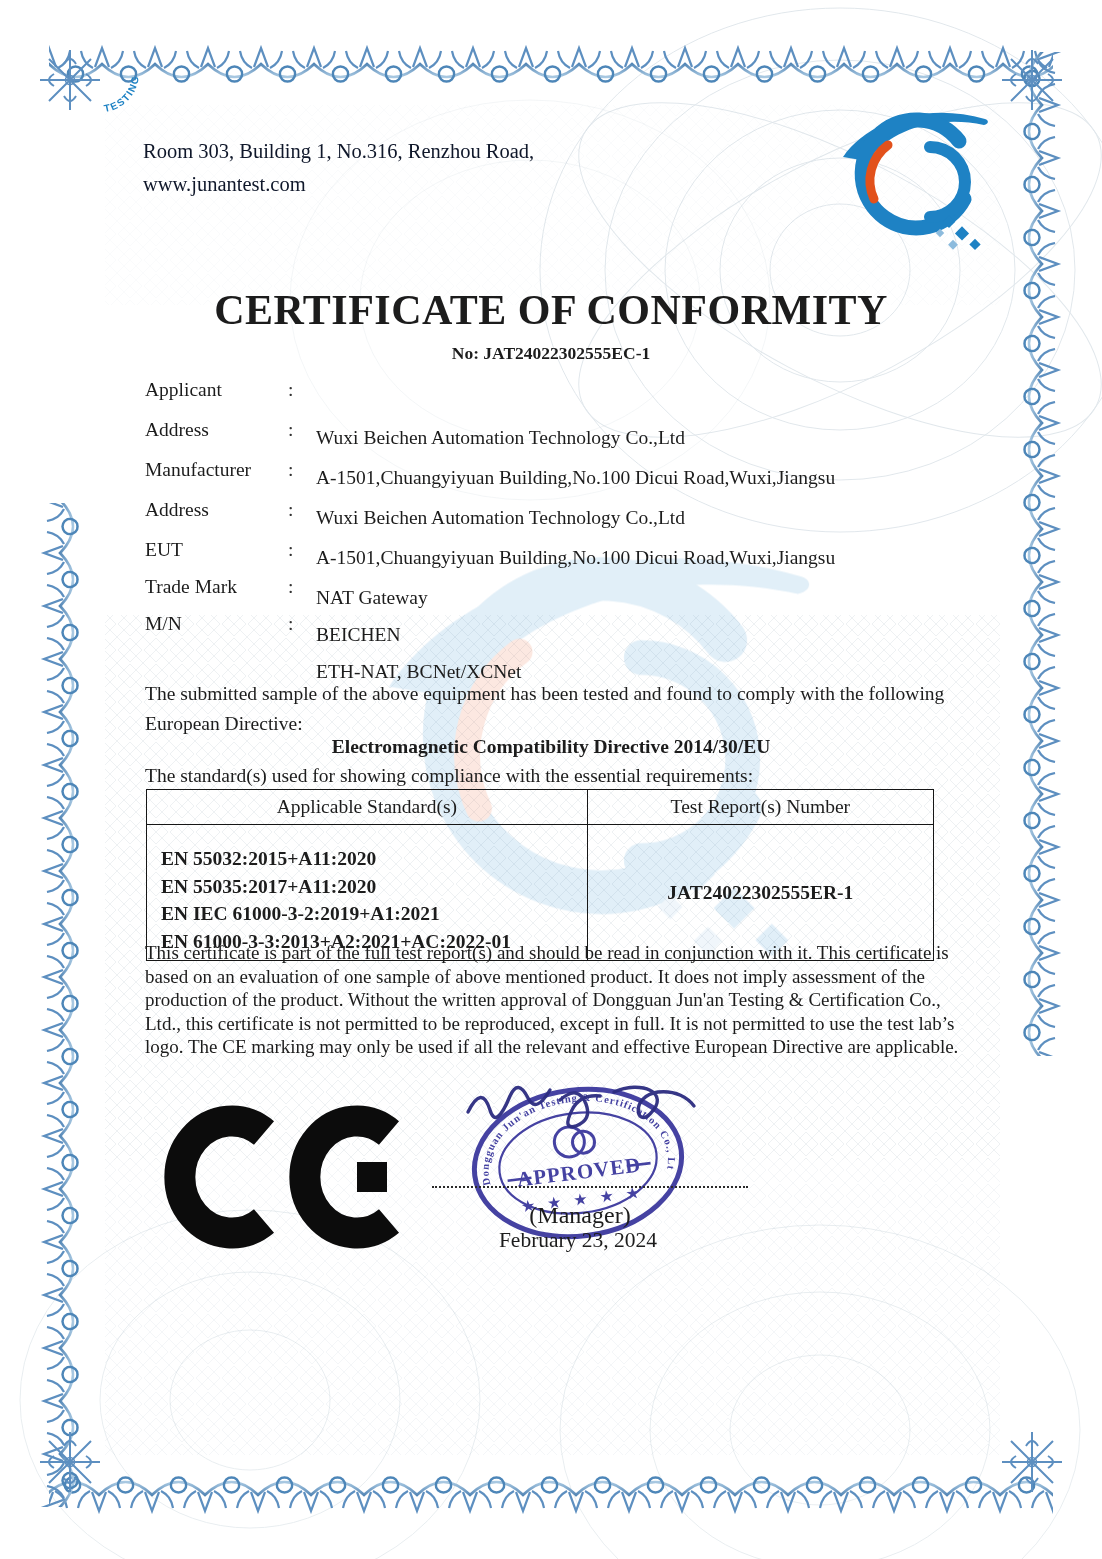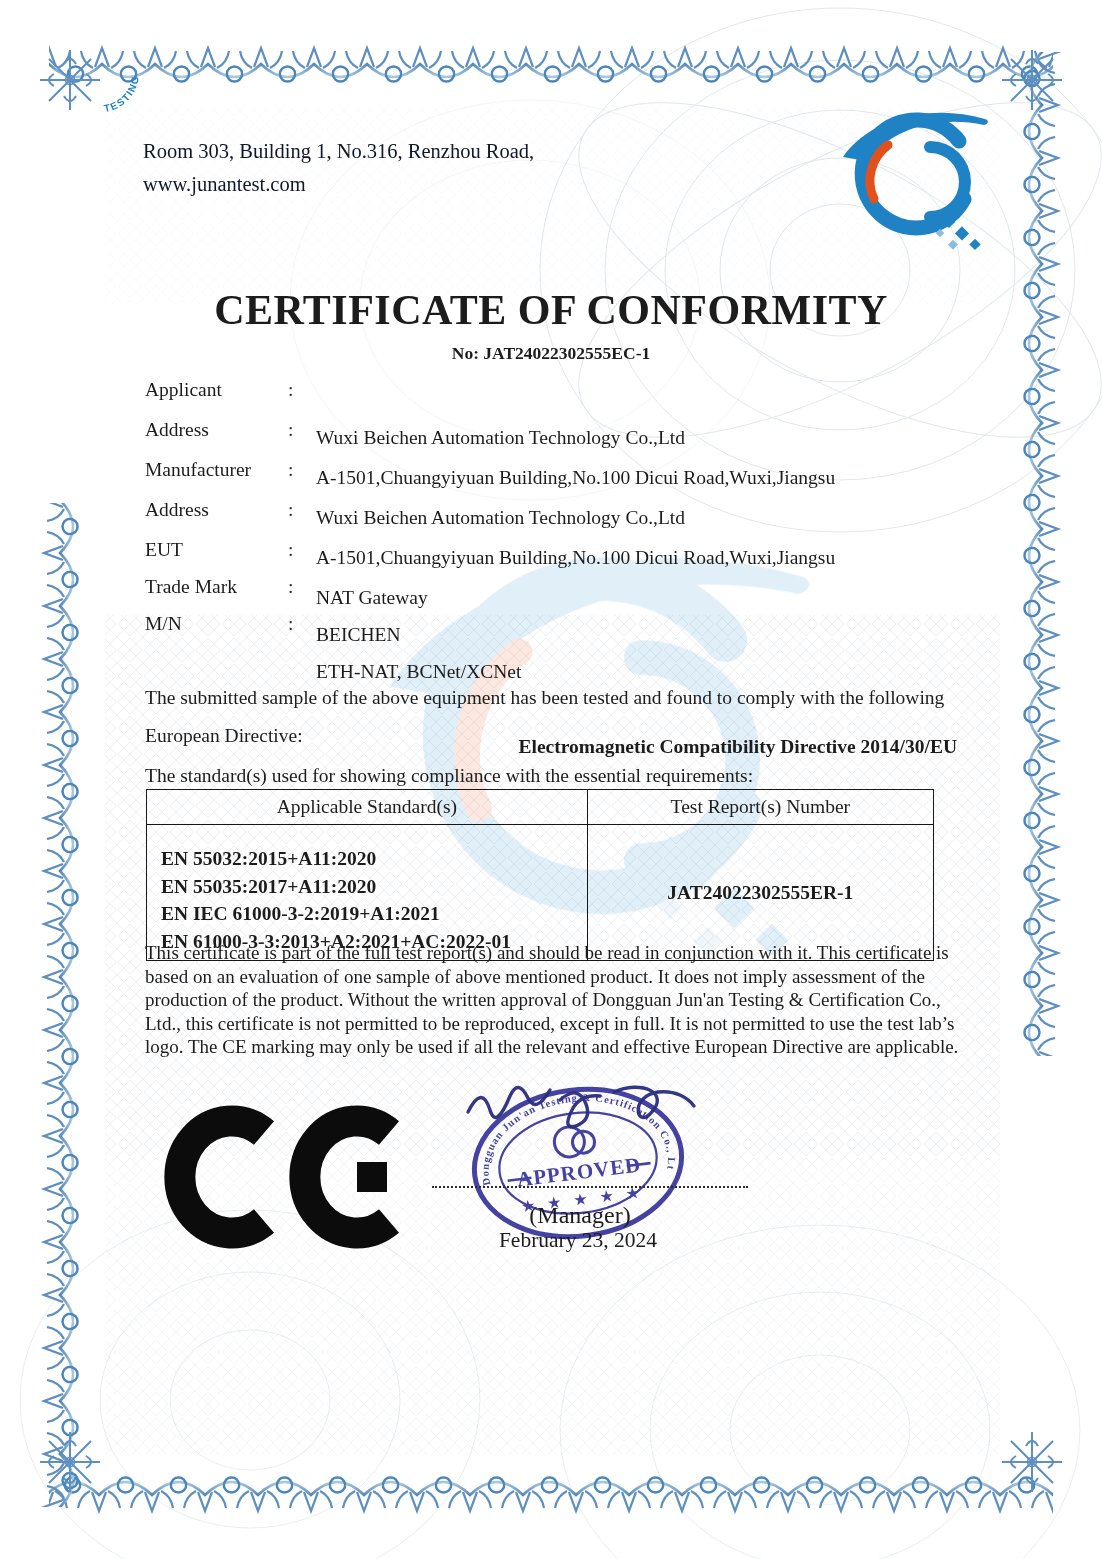--- a/index.html
+++ b/index.html
@@ -18,22 +18,22 @@
   .title{left:145px;top:286px;width:812px;text-align:center;font-size:42px;font-weight:bold;letter-spacing:.5px;white-space:nowrap;}
   .certno{left:145px;top:343px;width:812px;text-align:center;font-size:17.5px;font-weight:bold;}
   
   .fields{left:145px;top:379px;width:812px;}
   .frow{display:flex;height:40px;align-items:flex-start;font-size:19.5px;}
   .frow.tight{height:37px;}
   .flabel{width:143px;flex:0 0 143px;}
   .fcolon{width:28px;flex:0 0 28px;text-align:left;color:#333;}
   .fvalue{flex:1;margin-top:48px;}
   
-  .intro{left:145px;top:679px;width:814px;font-size:19.5px;line-height:38px;}
-  .directive{left:145px;top:736px;width:812px;text-align:right;font-weight:bold;font-size:19.5px;}
+  .intro{left:145px;top:679px;width:814px;font-size:19.5px;line-height:30px;}
+  .directive{left:145px;top:736px;width:812px;text-align:center;font-weight:bold;font-size:19.5px;}
   .stdnote{left:145px;top:765px;width:814px;font-size:19.5px;}
   
   table.std{left:146px;top:789px;width:788px;border-collapse:collapse;position:absolute;}
   table.std td,table.std th{border:1.6px solid #161616;font-size:19.5px;}
   table.std th{font-weight:normal;height:32px;text-align:center;}
   td.stds{width:56%;padding:20px 10px 5px 14px;}
   td.stds div{font-weight:bold;line-height:27.5px;white-space:nowrap;}
   td.repno{width:44%;text-align:center;font-weight:bold;font-size:20px;font-family:Liberation Serif, serif;}
   
   .disc{left:145px;top:941px;width:816px;font-size:19px;line-height:23.6px;}

